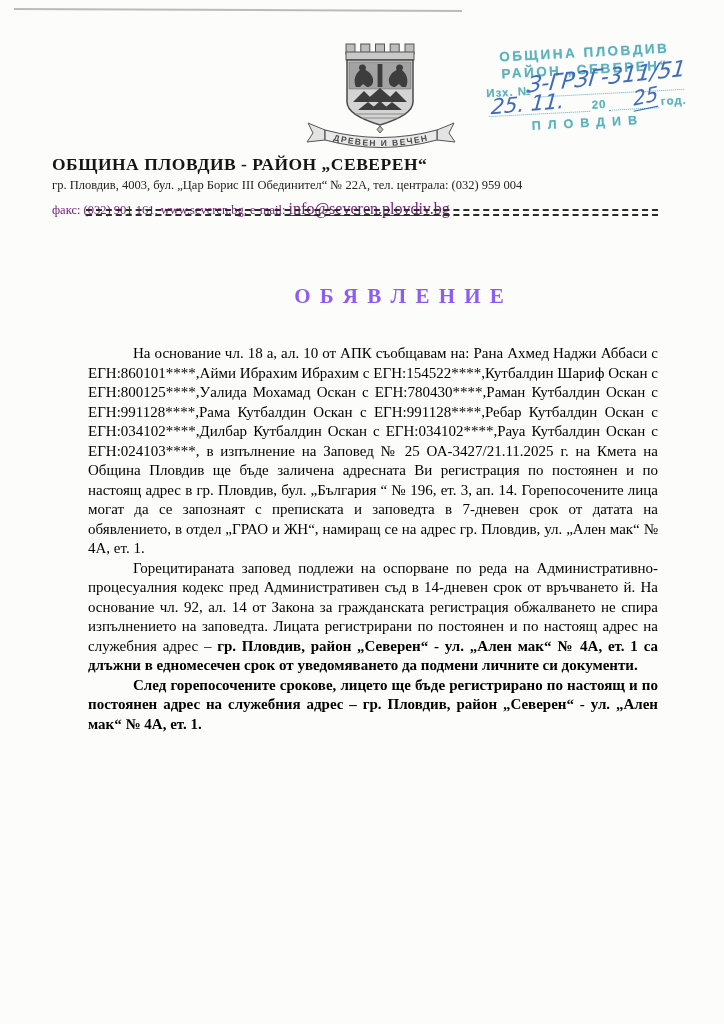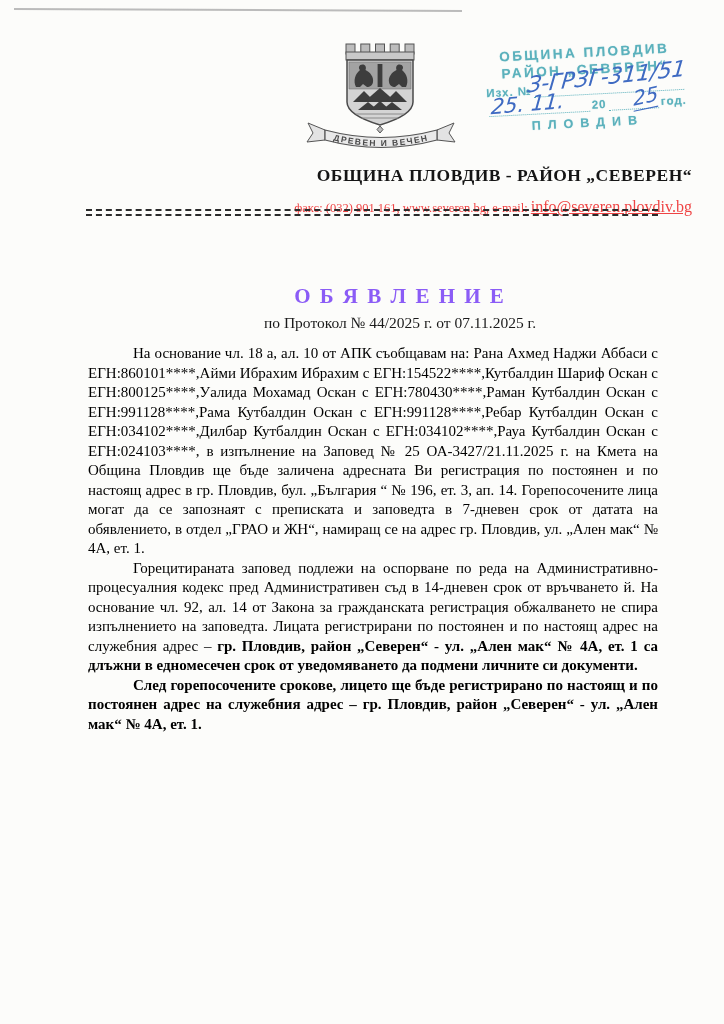--- a/index.html
+++ b/index.html
@@ -37,24 +37,24 @@
     position:absolute;
     font-family:"DejaVu Sans", sans-serif;
     font-style:italic;
     color:#3e6ac2;
     white-space:nowrap;
   }
   .hand-ref{left:527px;top:64px;font-size:22px;transform:rotate(-6deg) skewX(-12deg);}
   .hand-date{left:491px;top:92px;font-size:21px;transform:rotate(-5deg) skewX(-10deg);}
   .hand-year{left:633px;top:84px;font-size:20px;transform:rotate(-12deg) skewX(-10deg);border-bottom:1.5px solid #3e6ac2;}
   
-  .letterhead{position:absolute;left:52px;top:165px;width:640px;text-align:right;}
+  .letterhead{position:absolute;left:52px;top:154px;width:640px;text-align:left;}
   .org-title{font-size:17.5px;font-weight:bold;letter-spacing:.5px;color:#151515;}
   .addr{font-size:12.5px;margin-top:3px;color:#222;}
-  .contact{font-size:12.5px;margin-top:12px;color:#ef4444;}
+  .contact{font-size:12.5px;margin-top:7px;color:#701a75;}
   .email{font-size:16px;text-decoration:underline;}
   .dashline{
     position:absolute;left:86px;top:209px;width:572px;height:3px;
     border-top:2px dashed #2b2b2b;border-bottom:2px dashed #2b2b2b;
   }
   
   .heading{position:absolute;left:100px;top:284px;width:600px;text-align:center;}
   .doc-title{font-size:21px;font-weight:bold;letter-spacing:2px;color:#8b5cf6;}
   .doc-subtitle{font-size:15.5px;margin-top:5px;color:#1a1a1a;}
   
@@ -126,27 +126,27 @@
       <span>год.</span>
     </div>
     <div class="s-city">ПЛОВДИВ</div>
   </div>
   <div class="hand hand-ref">З-ГРЗГ-311/51</div>
   <div class="hand hand-date">25. 11.</div>
   <div class="hand hand-year">25</div>
 
   <div class="letterhead">
     <div class="org-title">ОБЩИНА ПЛОВДИВ - РАЙОН „СЕВЕРЕН“</div>
+    <div class="addr">гр. Пловдив, 4003, бул. „Цар Борис III Обединител“ № 22А, тел. централа: (032) 959 004</div>
     <div class="contact"><span>факс: (032) 901 161,  www.severen.bg,  e-mail: </span><span class="email">info@severen.plovdiv.bg</span></div>
   </div>
   <div class="dashline"></div>
 
   <div class="heading">
     <div class="doc-title">О Б Я В Л Е Н И Е</div>
-    <div class="doc-subtitle">по Протокол № 44/2025 г. от 07.11.2025 г.</div>
   </div>
 
   <div class="body-text">
     <p>На основание чл. 18 а, ал. 10 от АПК съобщавам на: Рана Ахмед Наджи Аббаси с ЕГН:860101****,Айми Ибрахим Ибрахим с ЕГН:154522****,Кутбалдин Шариф Оскан с ЕГН:800125****,Уалида Мохамад Оскан с ЕГН:780430****,Раман Кутбалдин Оскан с ЕГН:991128****,Рама Кутбалдин Оскан с ЕГН:991128****,Ребар Кутбалдин Оскан с ЕГН:034102****,Дилбар Кутбалдин Оскан с ЕГН:034102****,Рауа Кутбалдин Оскан с ЕГН:024103****,  в изпълнение на  Заповед № 25 ОА-3427/21.11.2025 г. на Кмета на Община Пловдив ще бъде заличена адресната Ви регистрация по постоянен и по настоящ адрес в гр. Пловдив, бул. „България “ № 196, ет. 3,  ап. 14. Горепосочените лица могат  да се запознаят с преписката и заповедта в 7-дневен срок от датата на обявлението, в отдел „ГРАО и ЖН“, намиращ се на адрес гр. Пловдив, ул. „Ален мак“ № 4А, ет. 1.</p>
     <p><span>Горецитираната заповед подлежи на оспорване по реда на Административно-процесуалния кодекс пред Административен съд в 14-дневен срок от връчването й. На основание чл. 92, ал. 14 от Закона за гражданската регистрация обжалването не спира изпълнението на заповедта. Лицата регистрирани по постоянен и по настоящ адрес на служебния адрес – </span><span class="b">гр. Пловдив, район „Северен“ - ул. „Ален мак“ № 4А, ет. 1 са длъжни в едномесечен срок от уведомяването да подмени личните си документи.</span></p>
     <p class="b">След горепосочените срокове, лицето  ще бъде  регистрирано по настоящ  и по постоянен адрес на служебния адрес – гр. Пловдив, район „Северен“ - ул. „Ален мак“ № 4А, ет. 1.</p>
   </div>
 
 
 </div>

